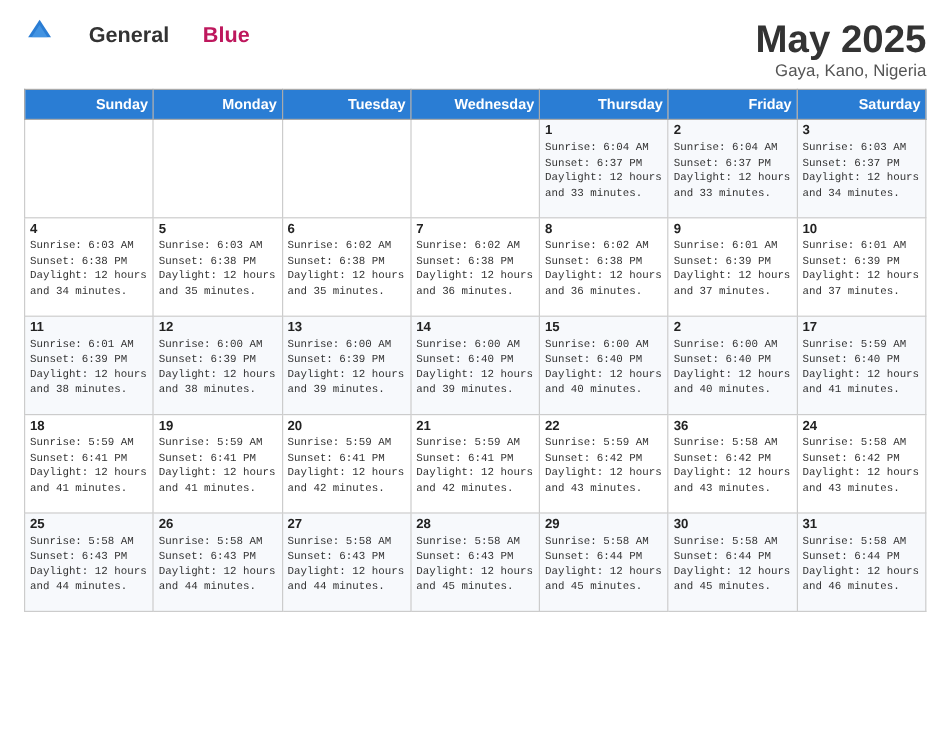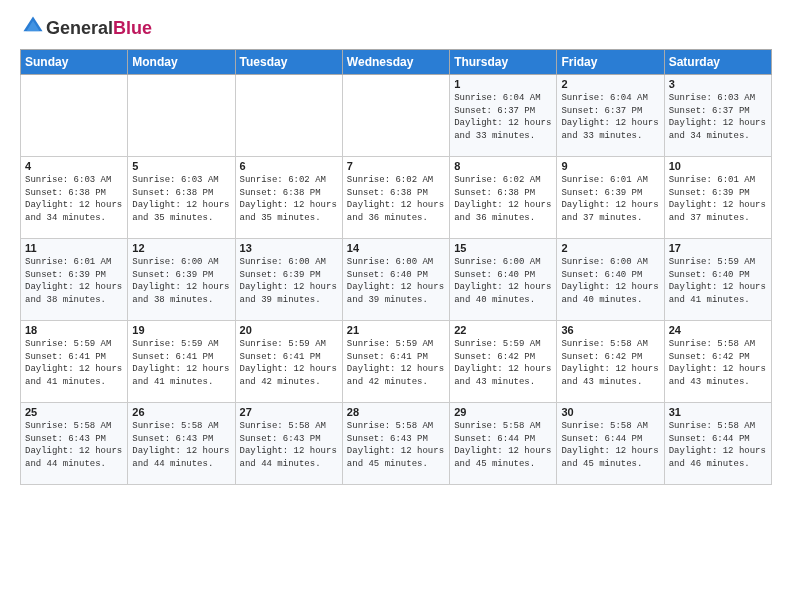--- a/index.html
+++ b/index.html
@@ -23,20 +23,21 @@
     }
     .logo {
       display: flex;
       align-items: center;
       gap: 2px;
     }
     .logo-text {
       font-size: 18px;
       font-weight: bold;
       line-height: 1;
+      margin-left: 28px;
     }
     .logo-general { color: #333; }
     .logo-blue { color: #be185d; }
     .logo-icon {
       width: 22px;
       height: 22px;
       margin-left: 2px;
     }
     .title-block {
       text-align: right;
@@ -55,21 +56,21 @@
       width: 100%;
       border-collapse: collapse;
       table-layout: fixed;
     }
     thead tr th {
       background-color: #2a7dd4;
       color: #fff;
       font-size: 12px;
       font-weight: bold;
       padding: 5px 4px;
-      text-align: left;
+      text-align: right;
       border: 1px solid #aaa;
     }
     tbody tr td {
       vertical-align: top;
       border: 1px solid #ccc;
       padding: 3px 4px;
       font-size: 9.5px;
       color: #333;
       height: 82px;
       background: #fff;
@@ -112,20 +113,24 @@
           <polygon points="15,8 24,22 6,22" fill="#5aaaf0" opacity="0.5"></polygon>
         </svg>
       </div>
       <div>
         <div style="display:flex; align-items:baseline; gap:0px;">
           <span class="logo-text logo-general">General</span>
             <span class="logo-text logo-blue">Blue</span>
         </div>
       </div>
     </div>
+    <div class="title-block">
+      <div class="month-title">May 2025</div>
+      <div class="location">Gaya, Kano, Nigeria</div>
+    </div>
   </div>
 
   <table>
     <thead>
       <tr>
       <th>Sunday</th>
           <th>Monday</th>
           <th>Tuesday</th>
           <th>Wednesday</th>
           <th>Thursday</th>

